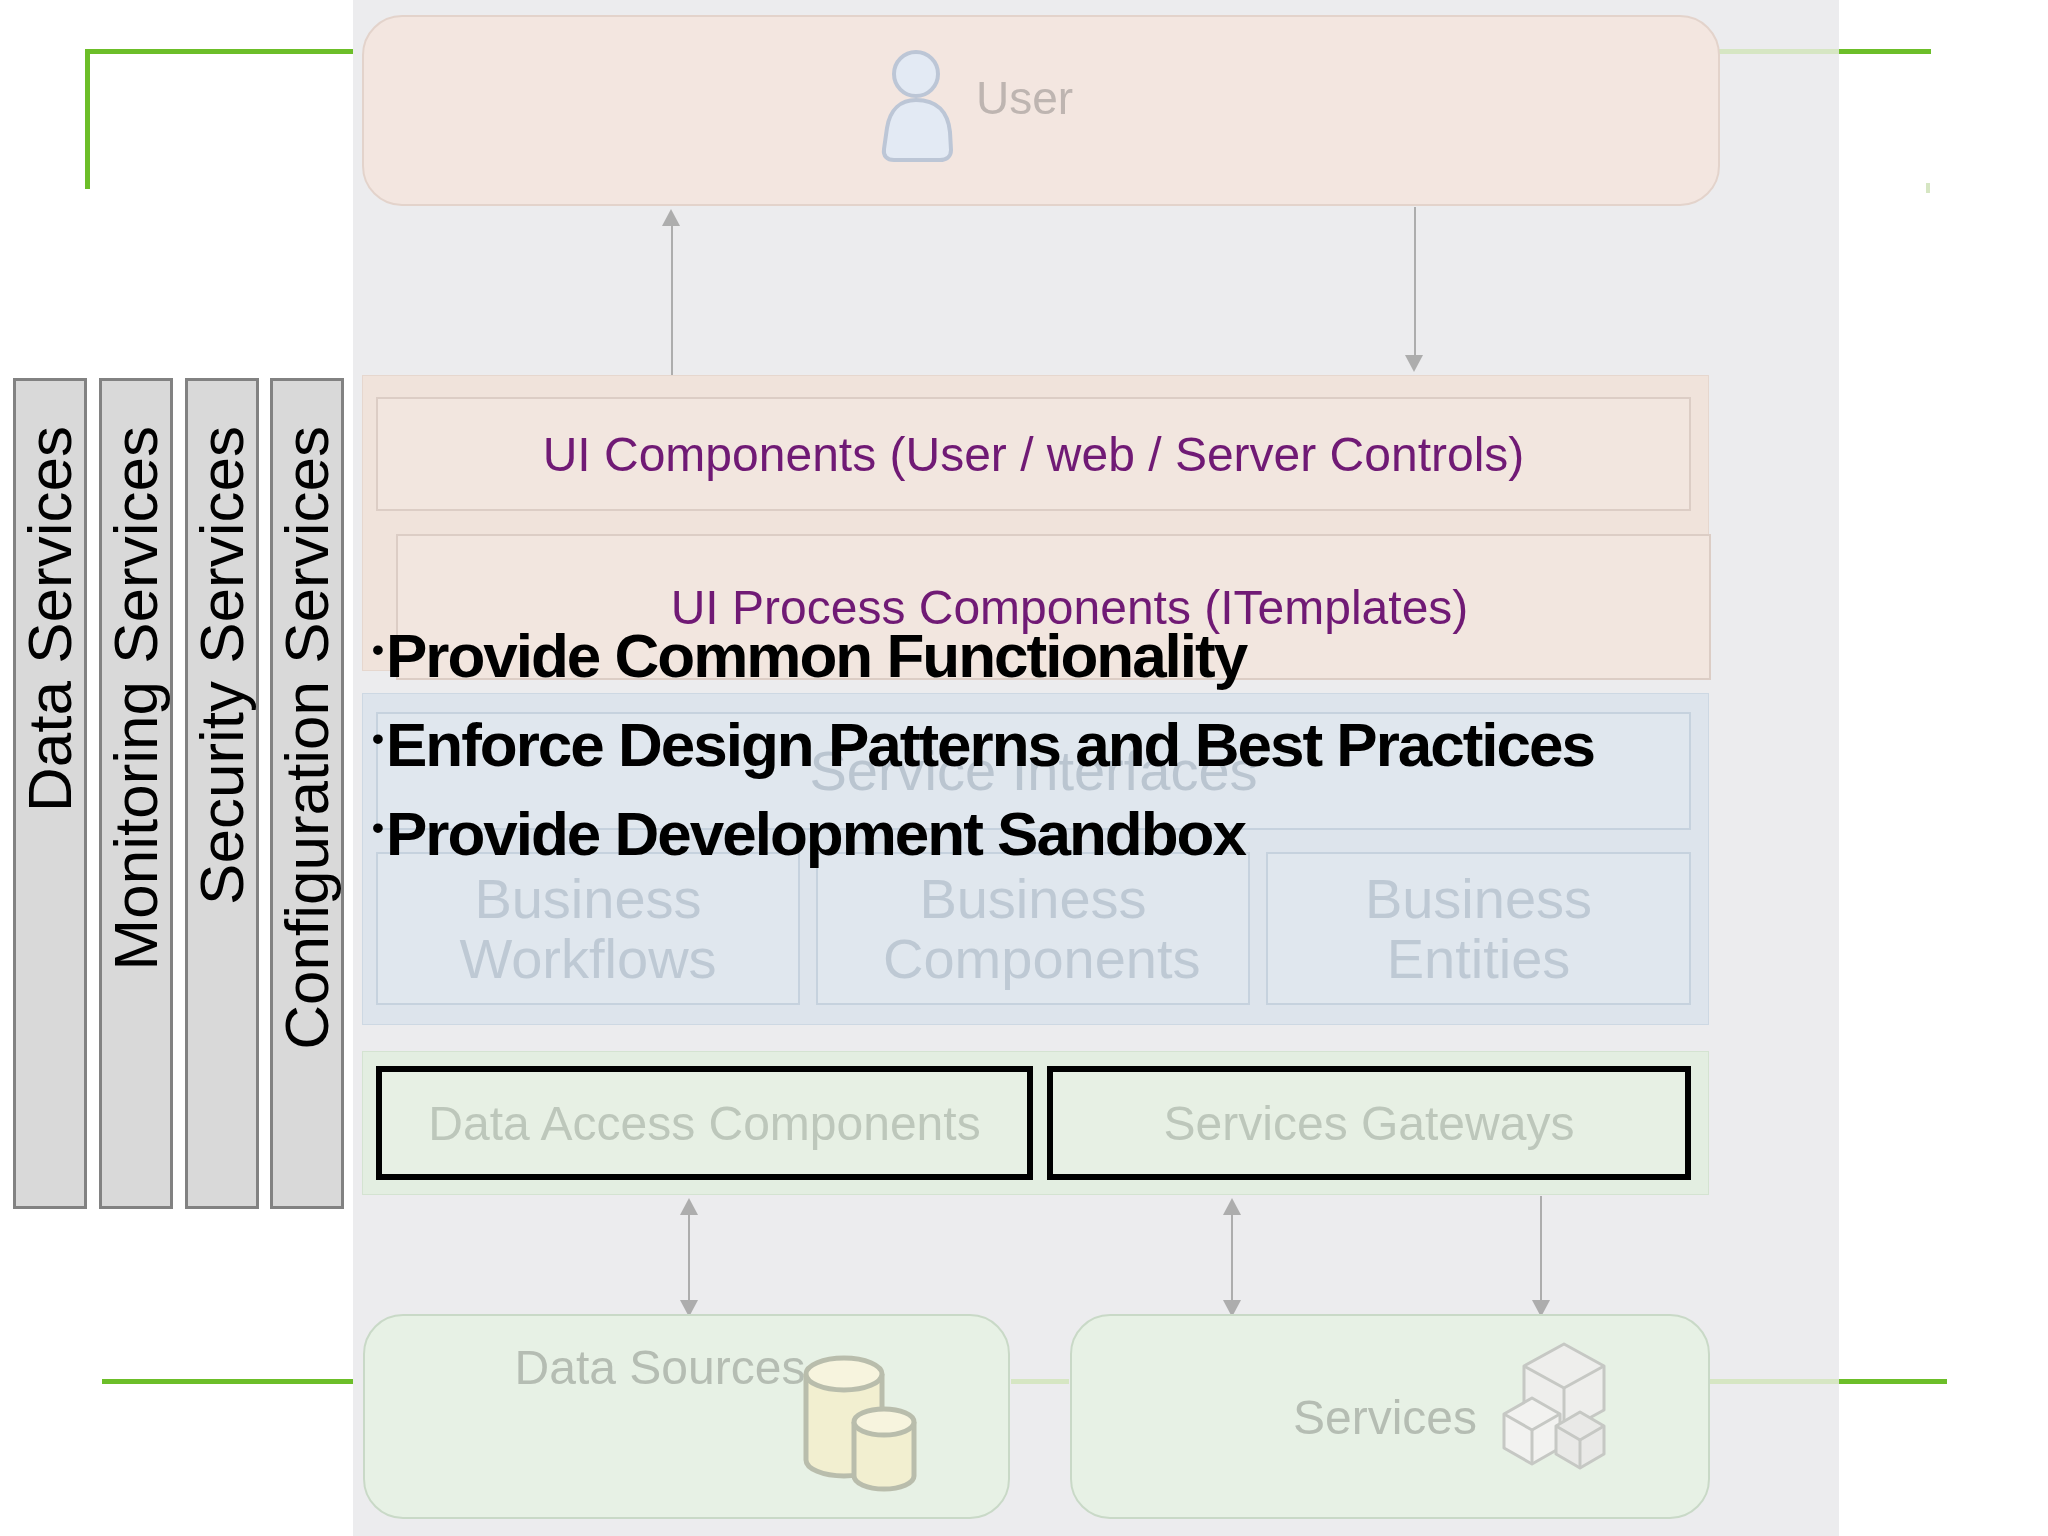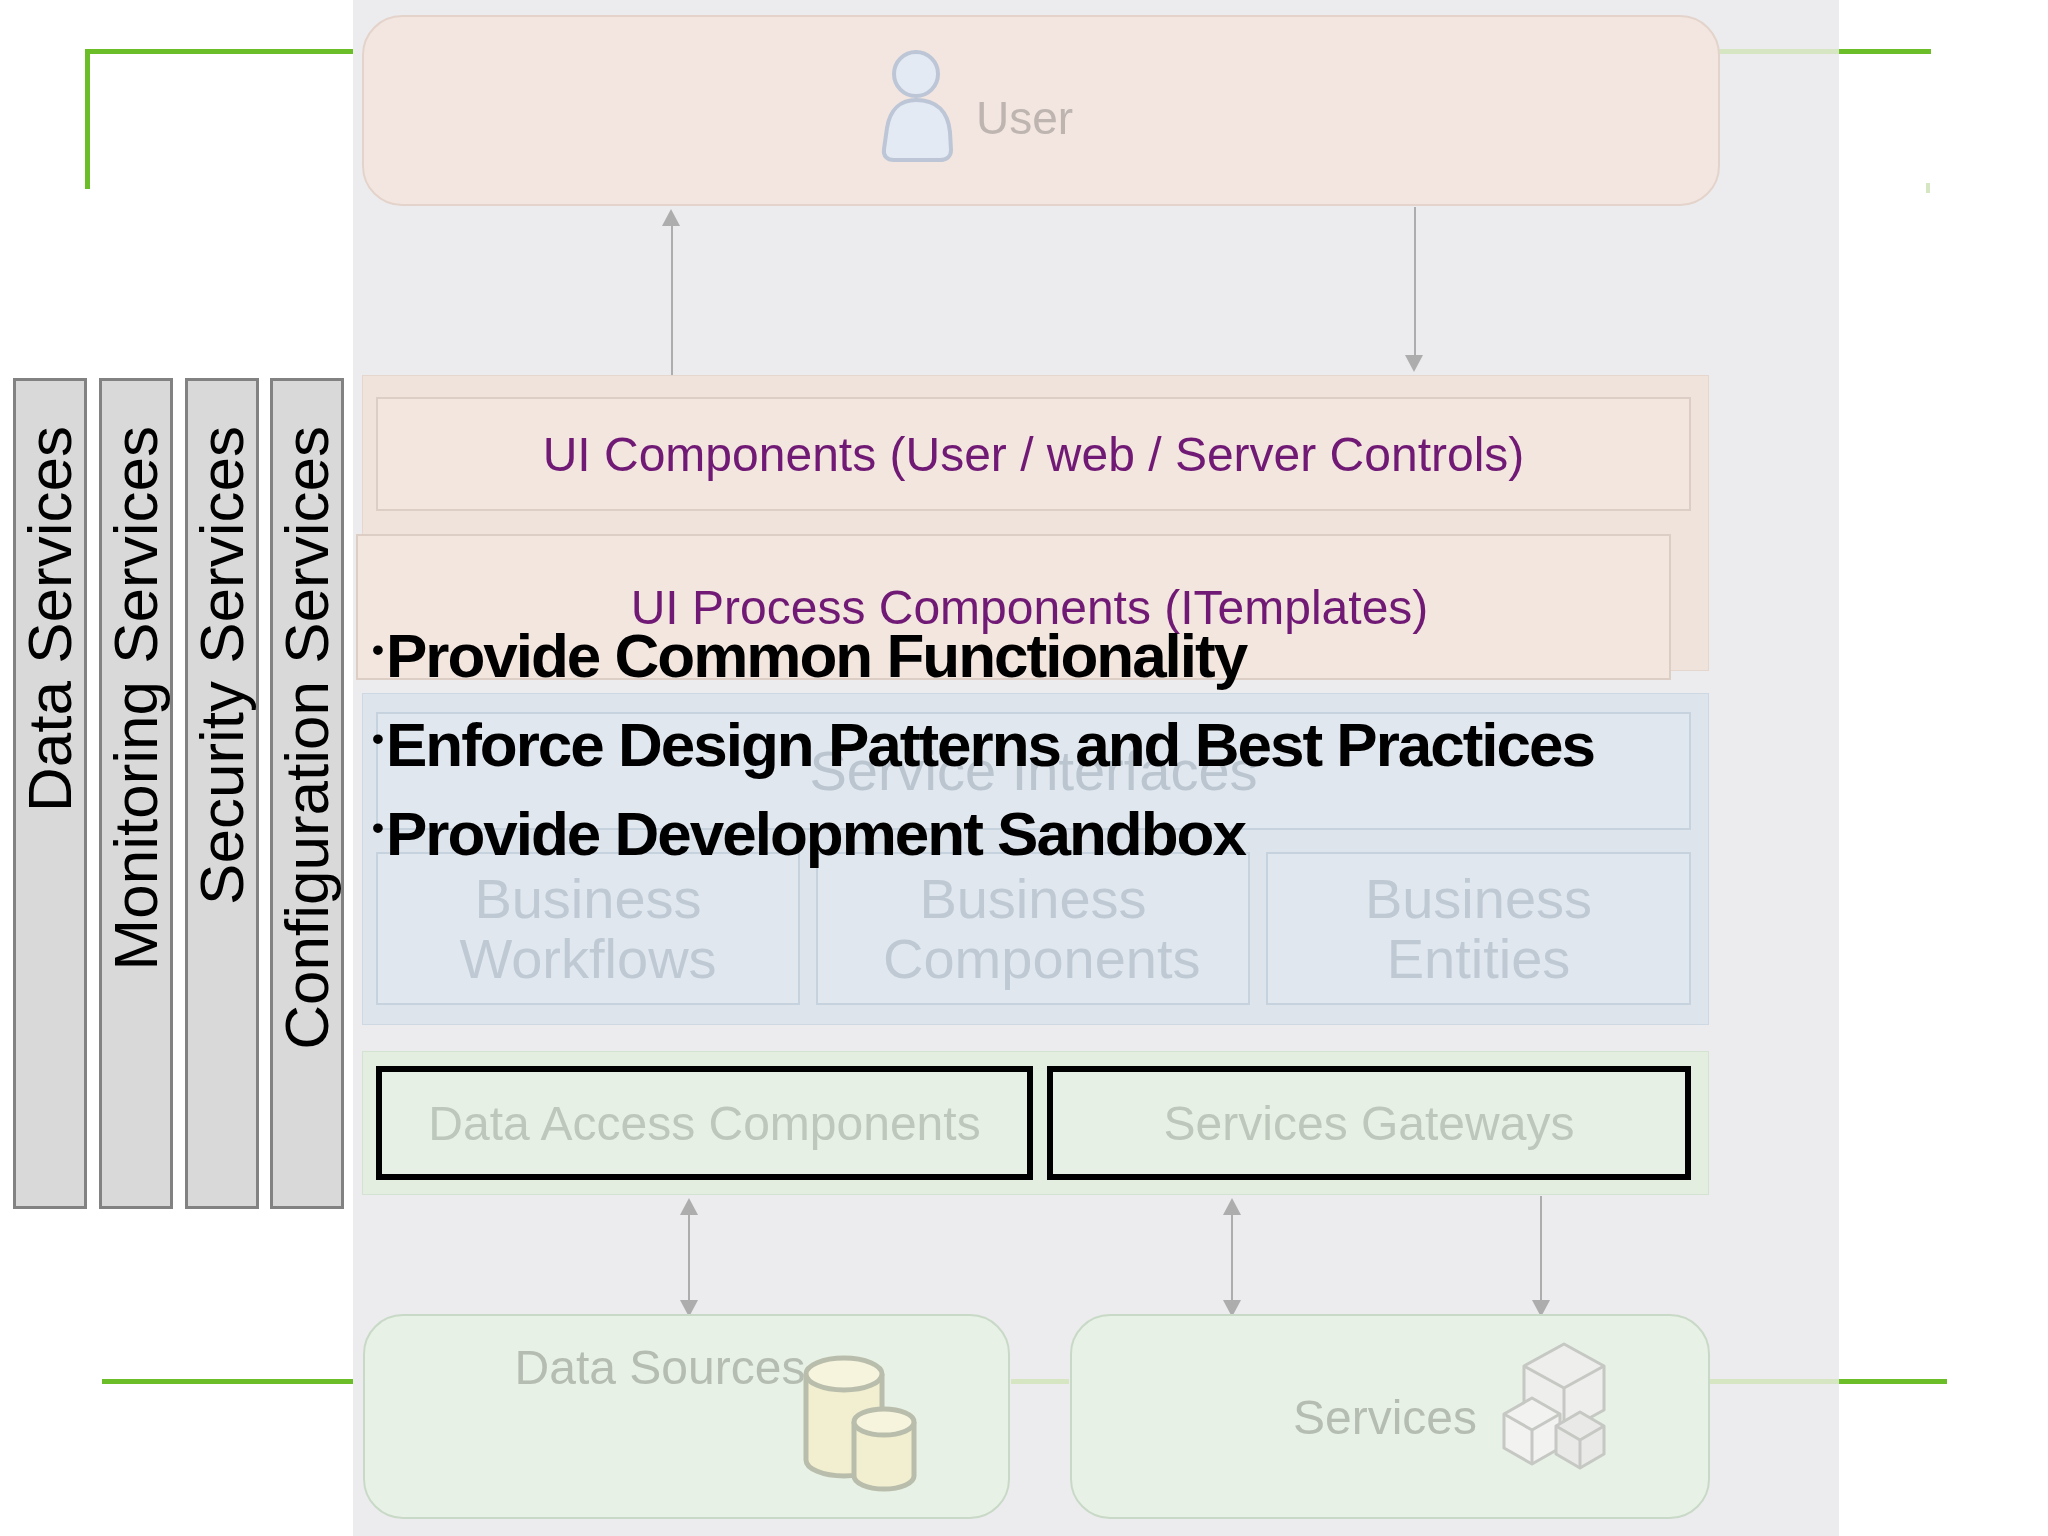--- a/index.html
+++ b/index.html
@@ -14,21 +14,21 @@
   
   .panel{left:353px;top:0;width:1486px;height:1536px;background:#ececee;}
 
   
   .gl{background:#6cbe29;}
   .gl-pale{background:#d6e6c3;}
 
   
   .user-box{left:362px;top:15px;width:1358px;height:191px;border-radius:40px;
     background:#f3e6e0;border:2px solid #e3d3cb;}
-  .user-label{left:976px;top:90px;width:140px;height:56px;font-size:46px;color:#beb5b1;
+  .user-label{left:976px;top:70px;width:140px;height:56px;font-size:46px;color:#beb5b1;
     display:flex;align-items:center;}
 
   
   .ui-container{left:362px;top:375px;width:1347px;height:296px;background:#f0e3db;border:1px solid #e6d7ce;}
   .svc-container{left:362px;top:693px;width:1347px;height:332px;background:#dde4ec;border:1px solid #cdd8e3;}
   .data-container{left:362px;top:1051px;width:1347px;height:144px;background:#e3eee1;border:1px solid #d4e3d1;}
 
   
   .ui-box{background:#f2e6df;border:2px solid #dccdc5;font-size:48px;color:#701a75;}
   .svc-box{background:#e0e7ee;border:2px solid #c6d2de;font-size:56px;color:#bec9d4;line-height:60px;}
@@ -82,21 +82,21 @@
 
   <div class="abs tri-up" style="left:662px;top:209px;"></div>
   <div class="abs aline" style="left:671px;top:224px;width:2px;height:152px;"></div>
   <div class="abs aline" style="left:1414px;top:207px;width:2px;height:150px;"></div>
   <div class="abs tri-down" style="left:1405px;top:355px;"></div>
 
   <div class="abs ui-container"></div>
   <div class="abs lbl ui-box" style="left:376px;top:397px;width:1315px;height:114px;">
     <span>UI Components (User / web / Server Controls)</span>
   </div>
-  <div class="abs lbl ui-box" style="left:356px;top:534px;width:1315px;height:146px;padding-left:32px;">
+  <div class="abs lbl ui-box" style="left:396px;top:534px;width:1315px;height:146px;padding-left:32px;">
     <span>UI Process Components (ITemplates)</span>
   </div>
 
   <div class="abs svc-container"></div>
   <div class="abs lbl svc-box" style="left:376px;top:712px;width:1315px;height:118px;color:#bac5d0;">
     <span>Service Interfaces</span>
   </div>
   <div class="abs lbl svc-box" style="left:376px;top:852px;width:424px;height:153px;">
     <span style="width:260px;">Business Workflows</span>
   </div>

